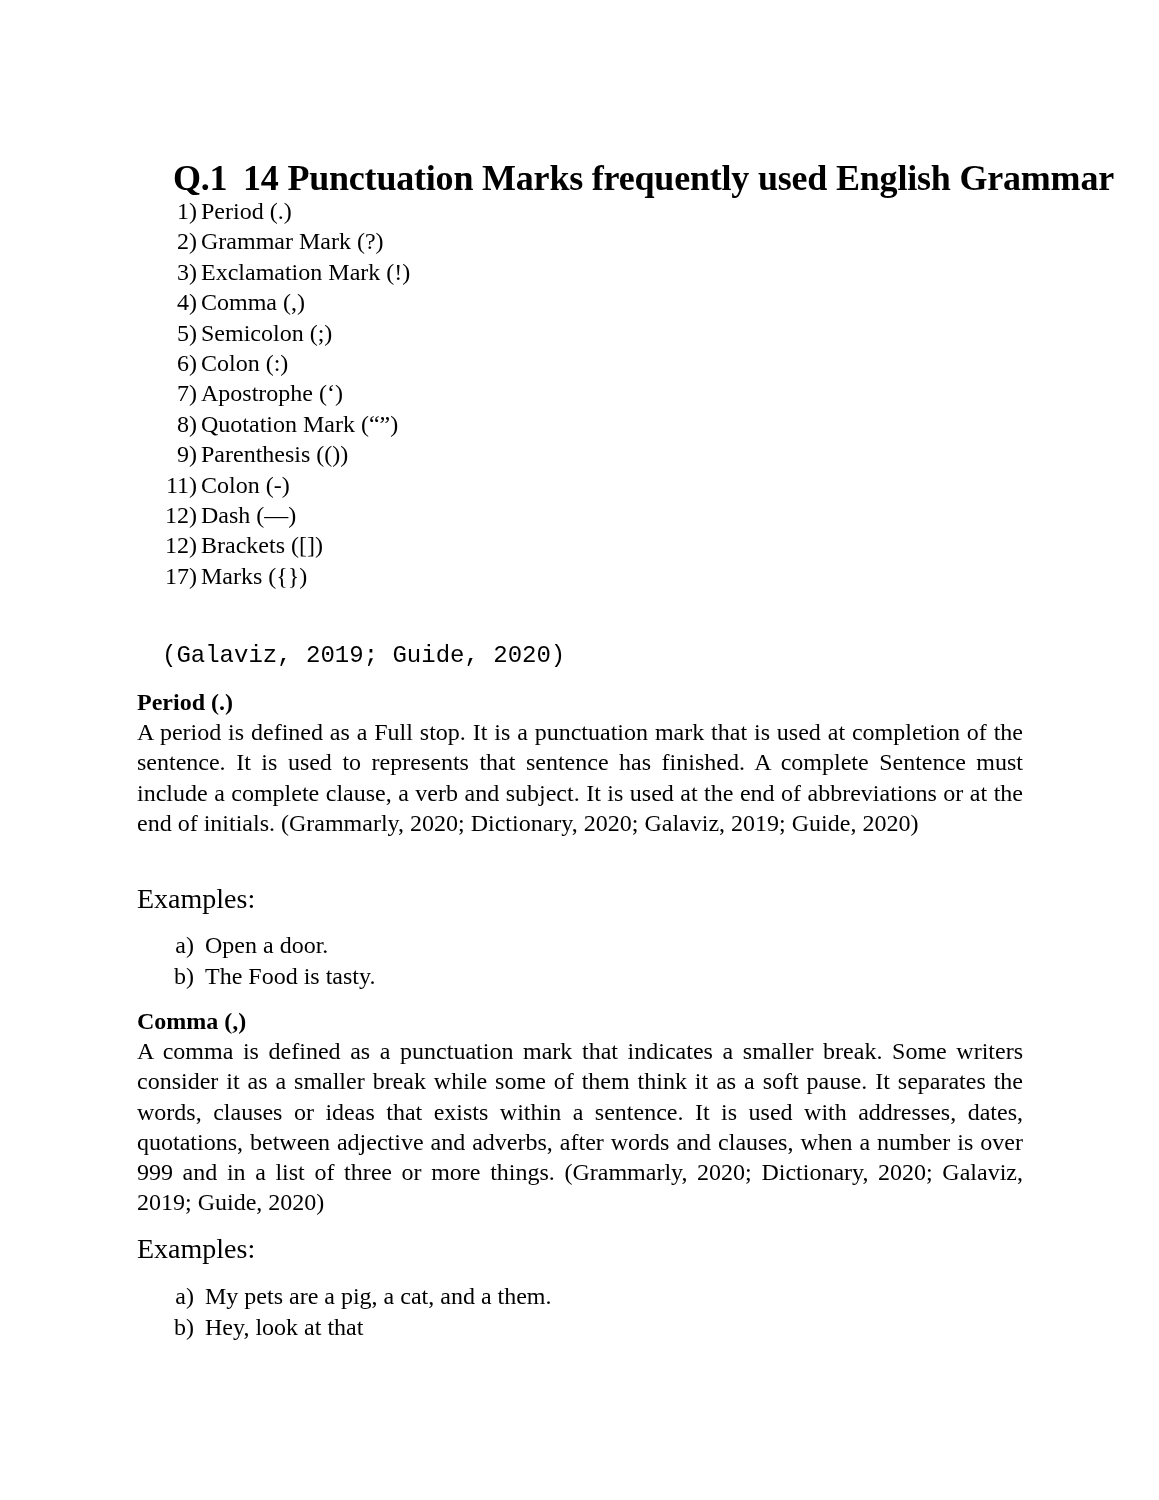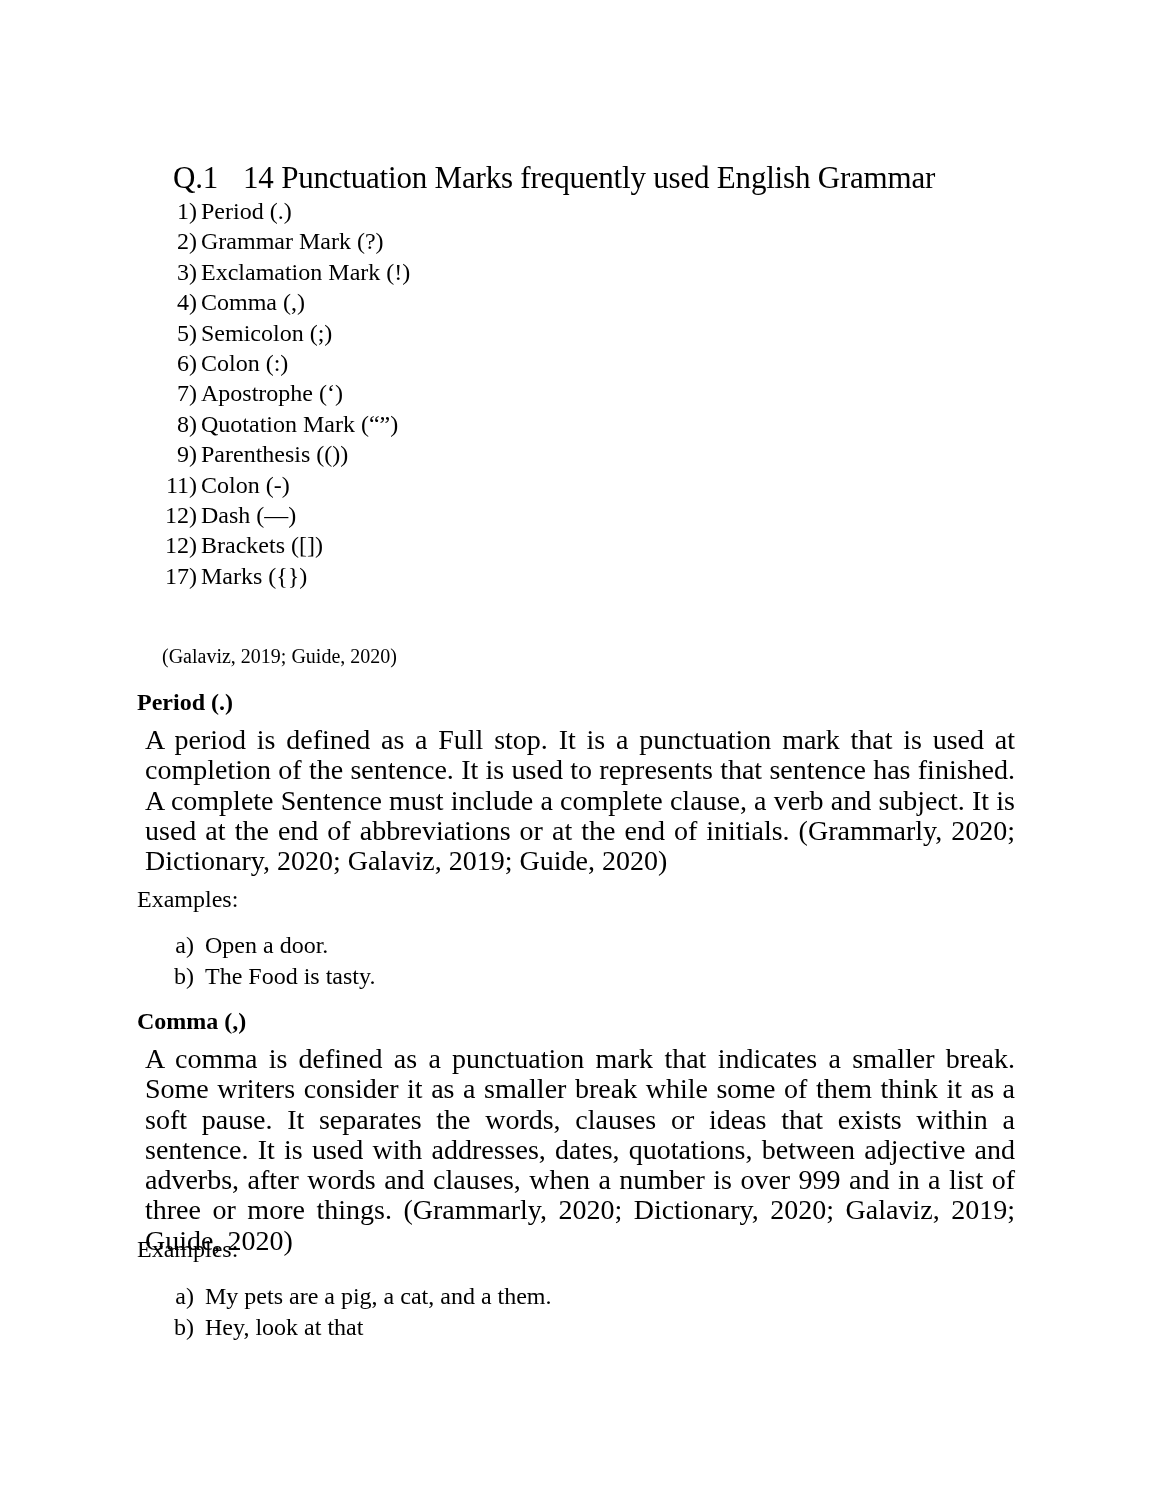--- a/index.html
+++ b/index.html
@@ -19,22 +19,22 @@
     position: absolute;
     left: 0;
     top: 0;
     width: 1159px;
     height: 1500px;
   }
   .title {
     position: absolute;
     left: 173px;
     top: 160px;
-    font-size: 31px;
-    font-weight: normal;
+    font-size: 36px;
+    font-weight: bold;
     line-height: 36px;
     white-space: nowrap;
     letter-spacing: -0.2px;
   }
   .title .qnum {
     display: inline-block;
     width: 70px;
   }
   .marks-list {
     position: absolute;
@@ -55,45 +55,46 @@
     display: inline-block;
     width: 51px;
     text-align: right;
     padding-right: 4px;
     box-sizing: border-box;
   }
   .citation-list {
     position: absolute;
     left: 162px;
     top: 641px;
-    font-size: 20px;
+    font-size: 24px;
     line-height: 30px;
     white-space: nowrap;
+    font-family: Liberation Mono, monospace;
   }
   .section {
     position: absolute;
     left: 137px;
     width: 886px;
   }
   .section-heading {
     font-size: 24px;
     font-weight: bold;
     line-height: 30px;
     margin: 0;
   }
   .section-body {
-    font-size: 28px;
+    font-size: 24px;
     line-height: 30.3px;
     text-align: justify;
-    margin: 8px;
+    margin: 0;
   }
   .examples-label {
     position: absolute;
     left: 137px;
-    font-size: 24px;
+    font-size: 28px;
     line-height: 30px;
     margin: 0;
   }
   .examples-list {
     position: absolute;
     left: 160px;
     margin: 0;
     padding: 0;
     list-style: none;
   }

